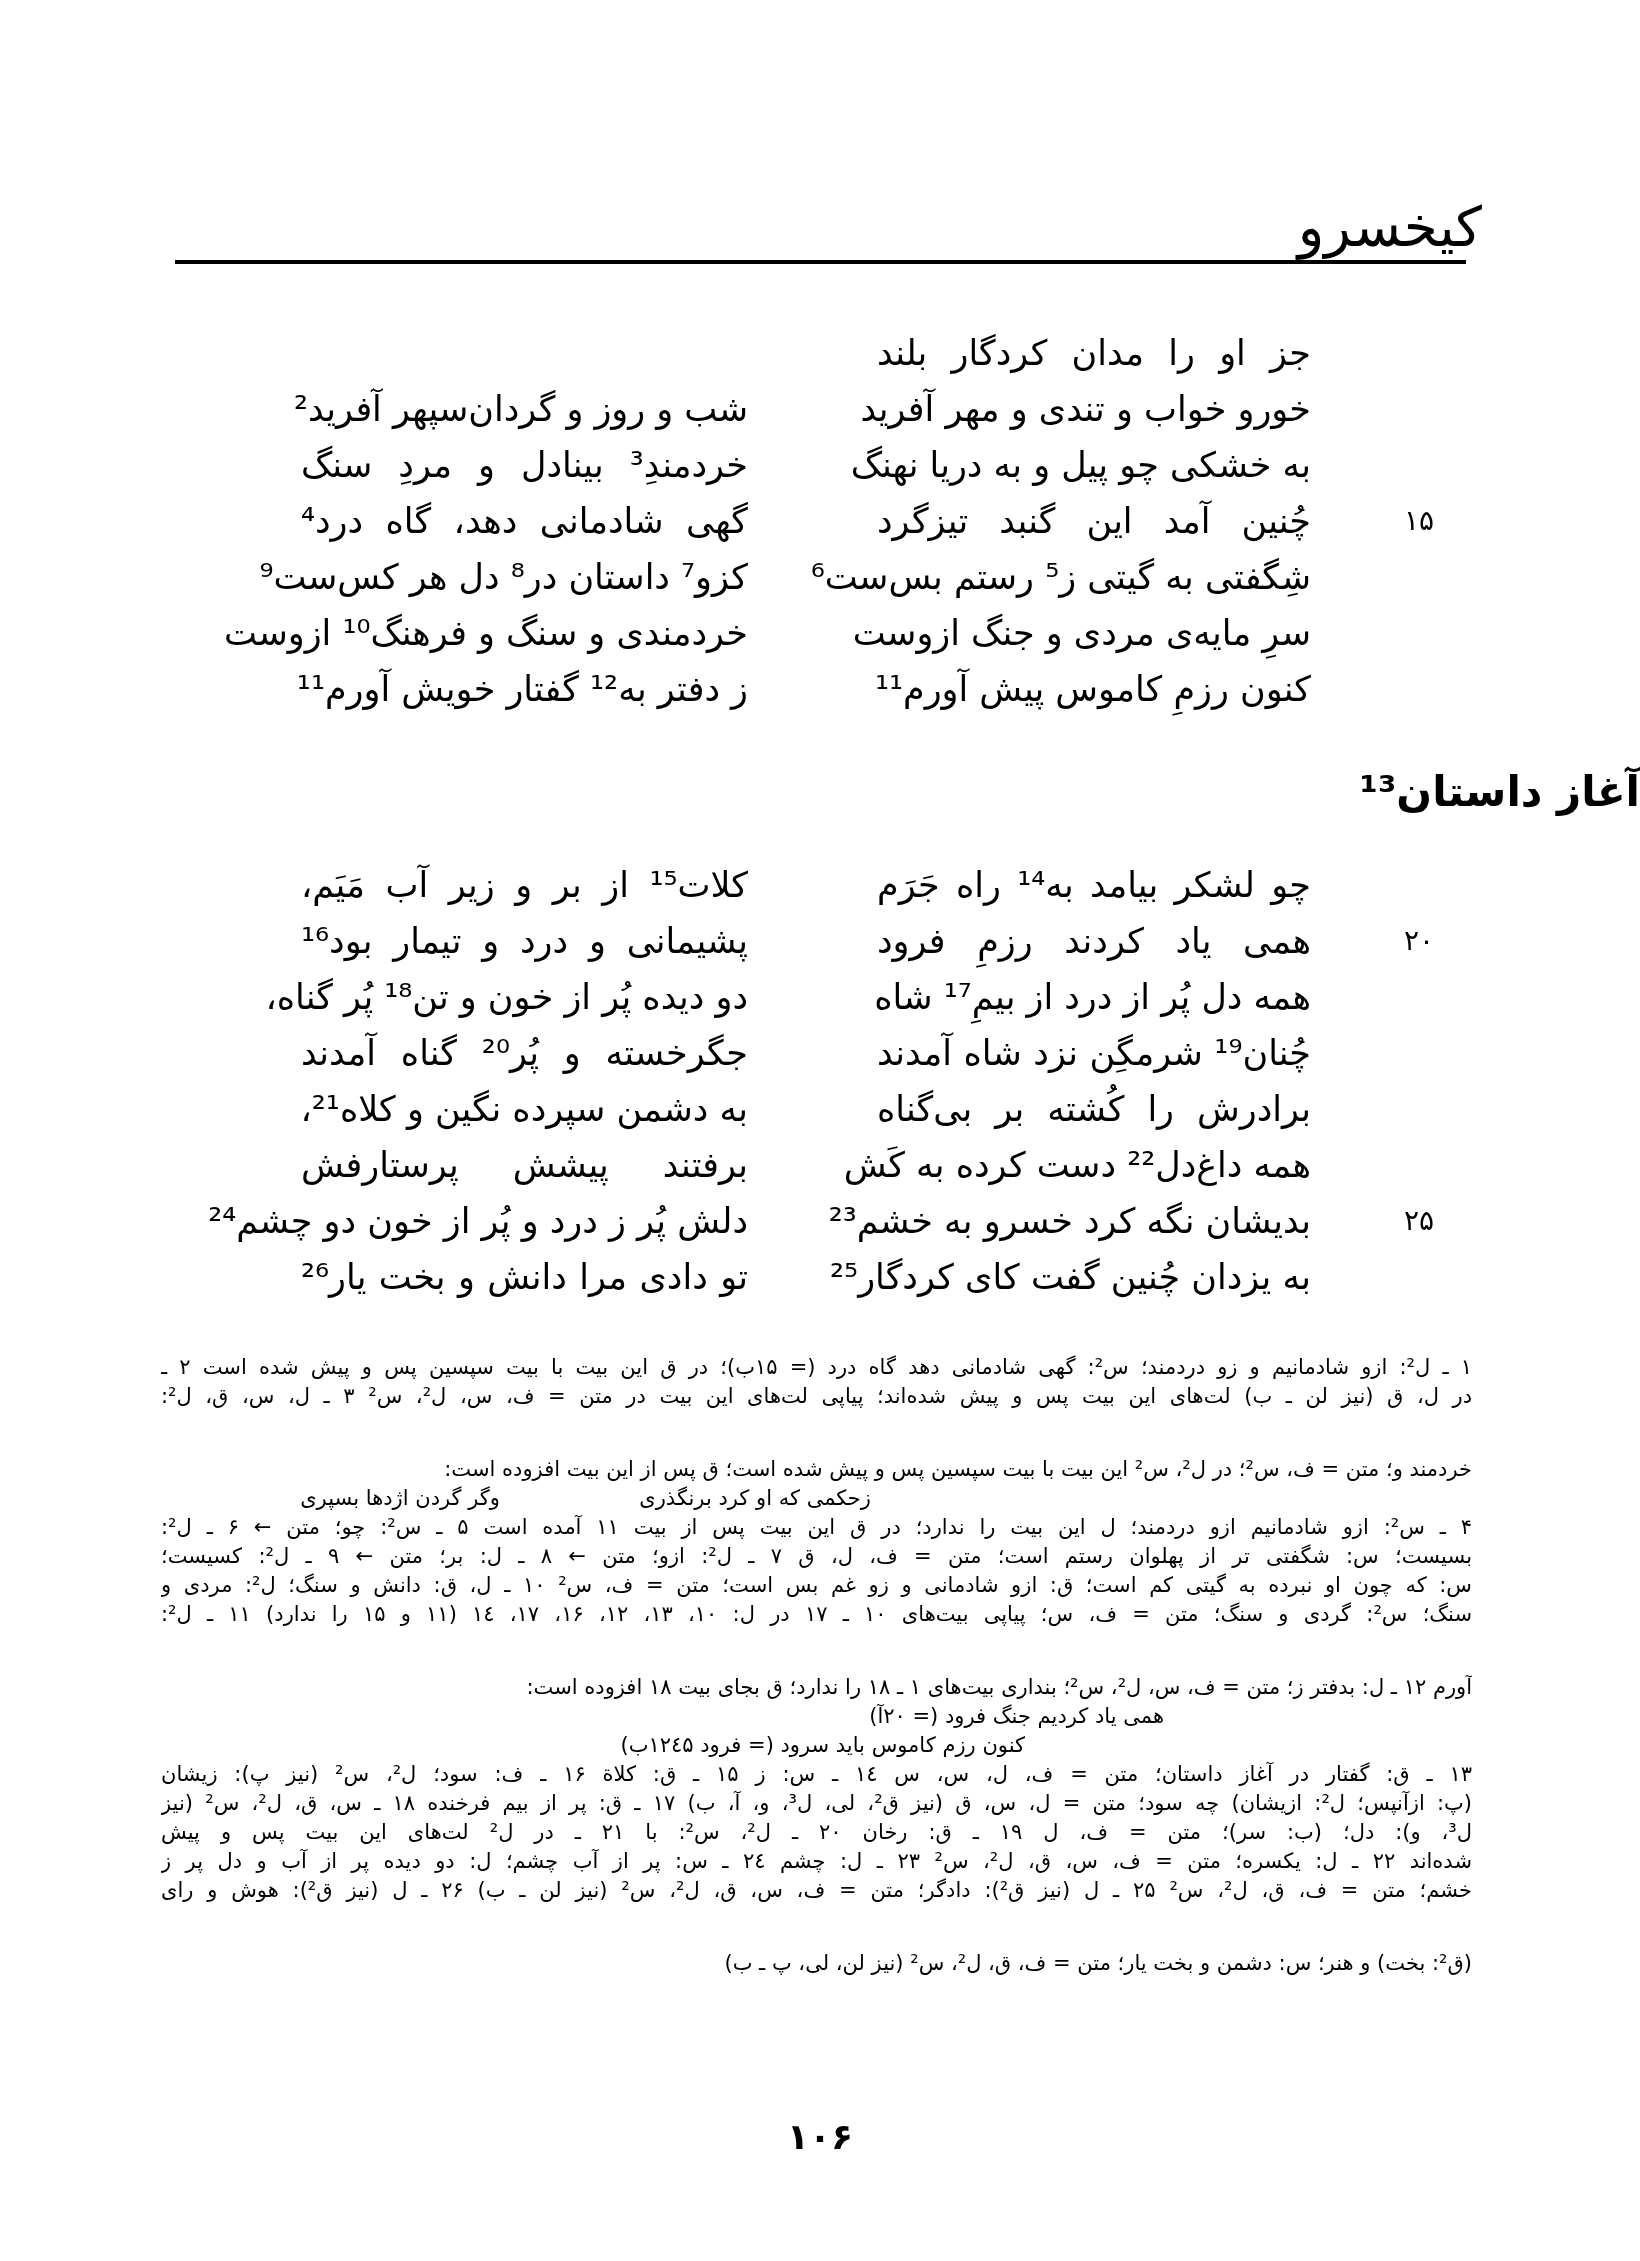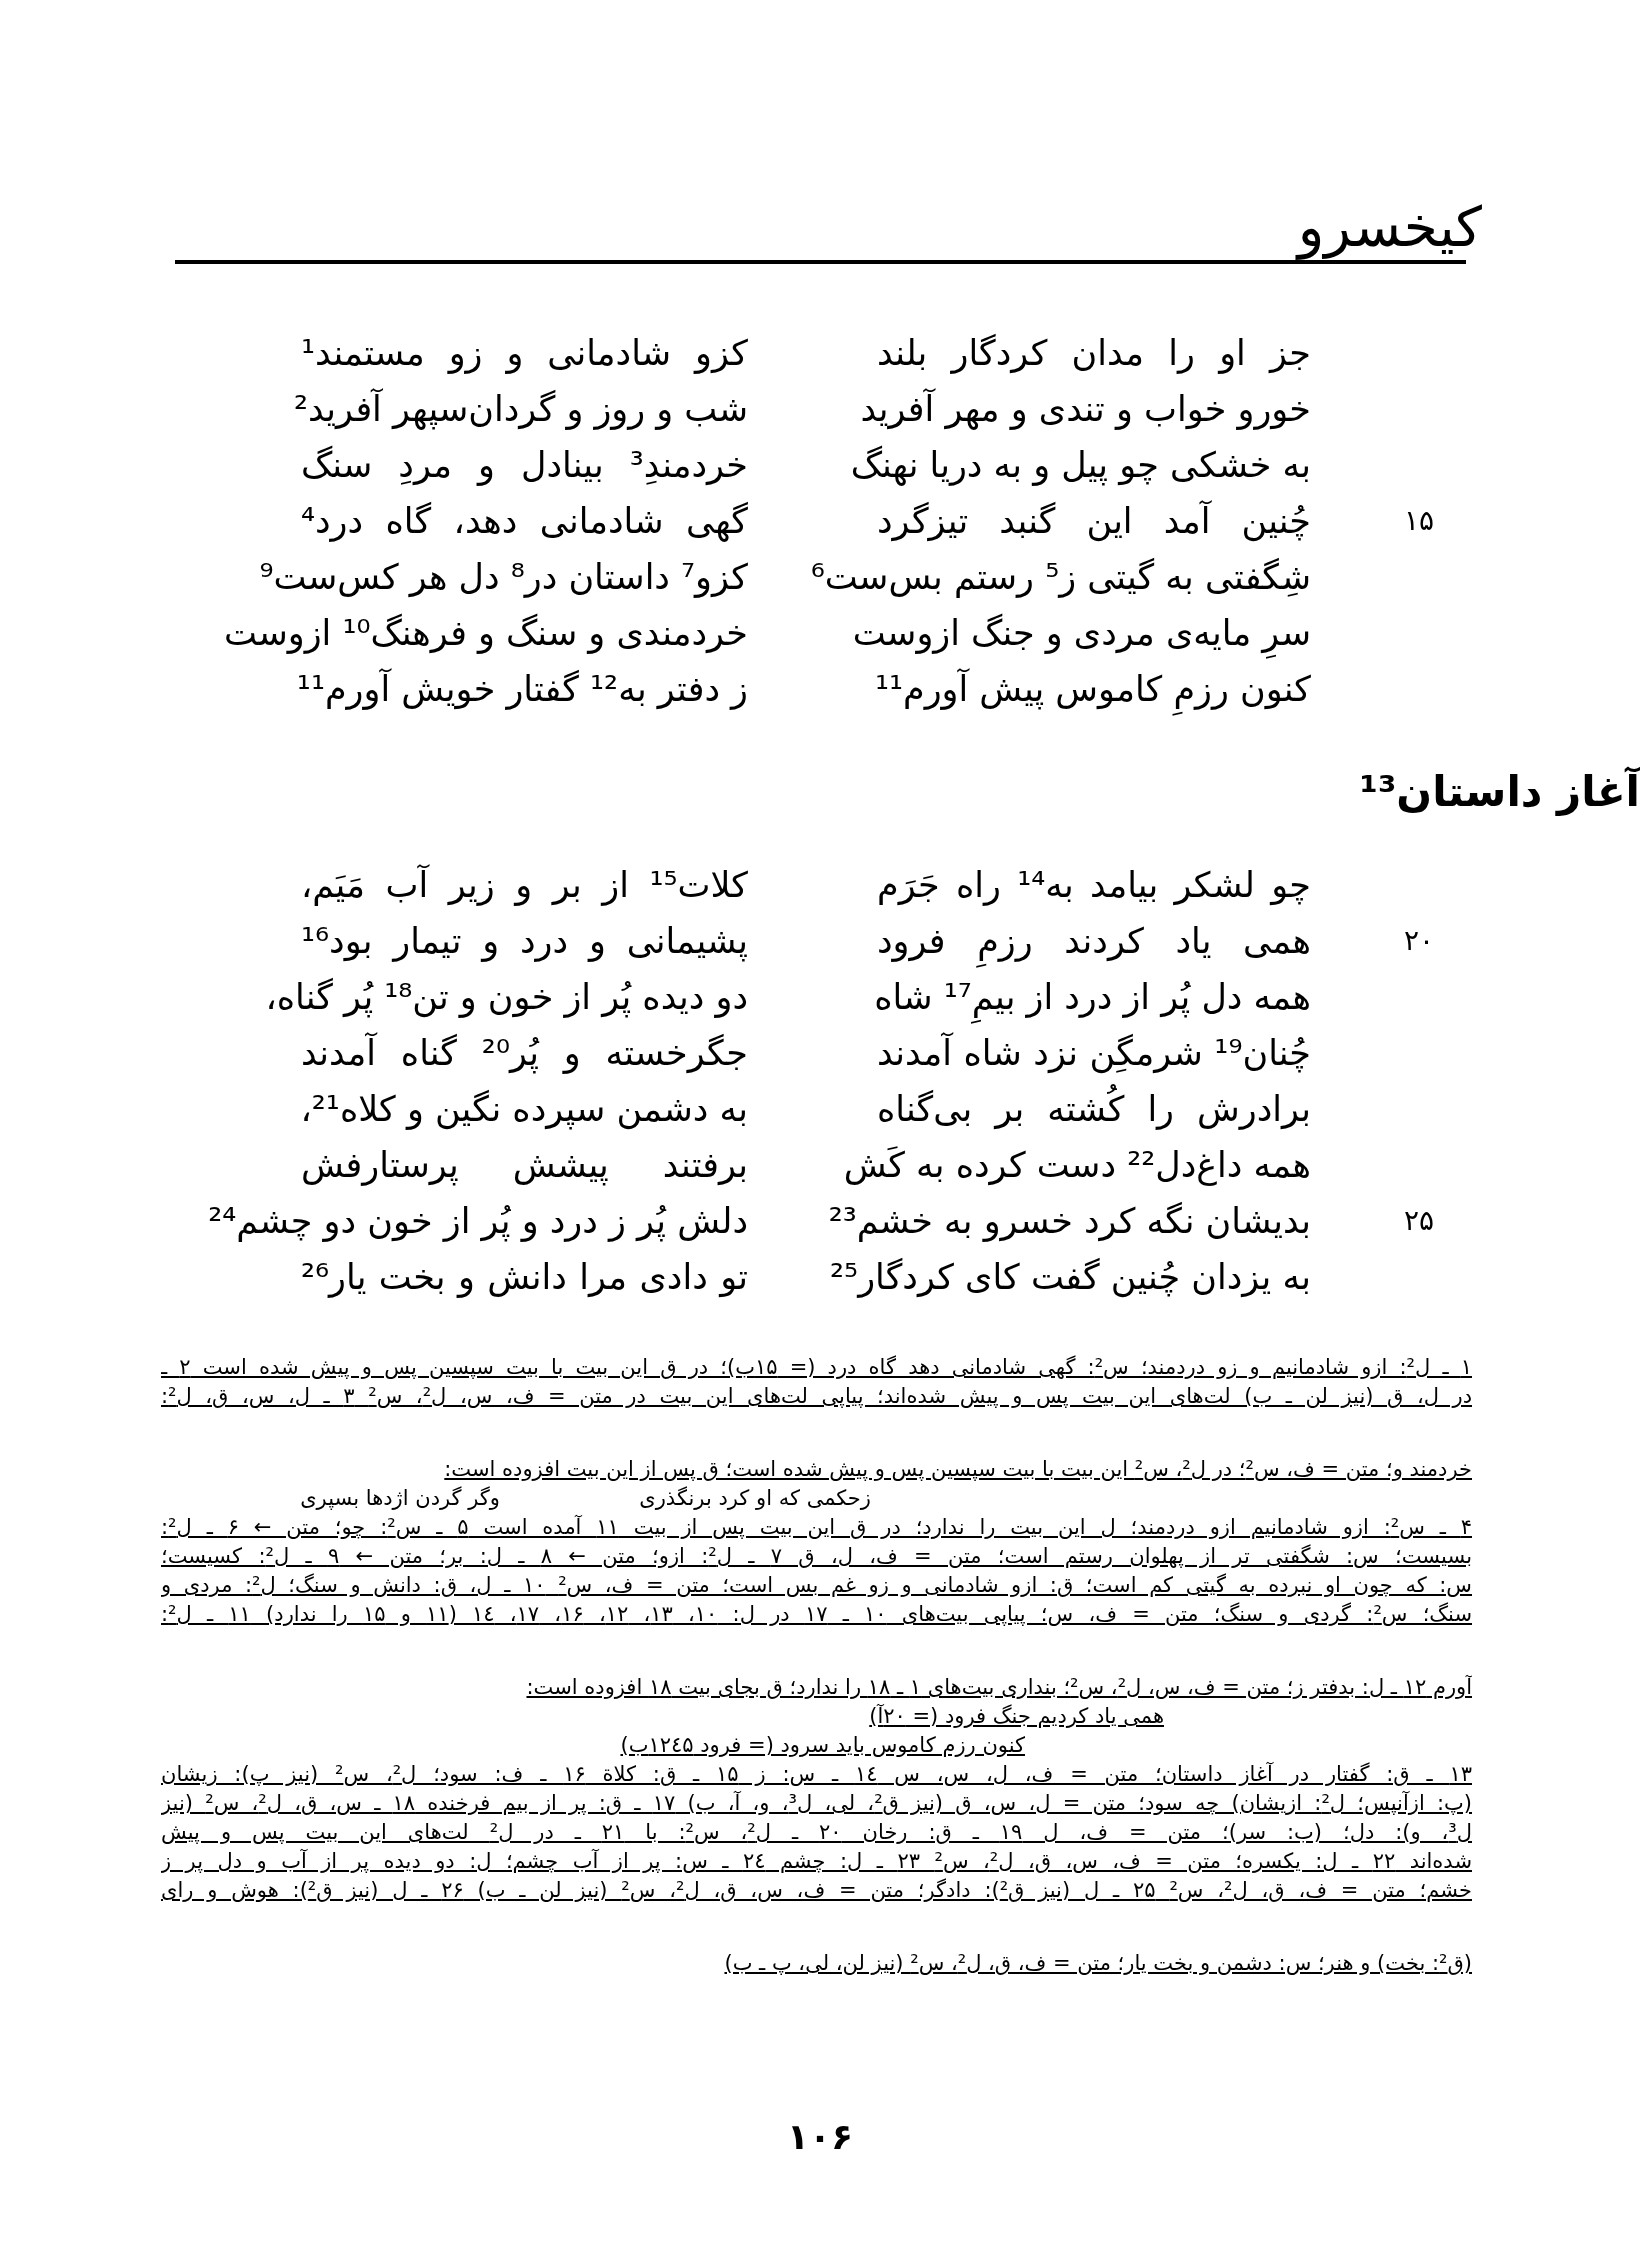--- a/index.html
+++ b/index.html
@@ -28,21 +28,21 @@
       position: absolute; top: 0; right: 200px; width: 42px; font-size: 28px; line-height: 56px;
       text-align: center; font-family: "DejaVu Sans", sans-serif; margin-left: 12px;
     }
     .section-heading {
       position: absolute; top: 764px; left: 0; width: 1640px; text-align: right;
       font-size: 42px; line-height: 56px; font-weight: bold; direction: rtl;
       font-family: "DejaVu Sans", sans-serif;
     }
     .footnotes {
       position: absolute; top: 1353px; left: 161px; width: 1311px; direction: rtl;
-      font-family: "DejaVu Sans", sans-serif; font-size: 21px; line-height: 29px; text-decoration: underline;
+      font-family: "DejaVu Sans", sans-serif; font-size: 21px; line-height: 29px;
     }
     .fn-line { white-space: nowrap; text-align: justify; text-align-last: justify; height: 29px; overflow: hidden; }
     .fn-line.short { text-align-last: right; margin-top: 44px; }
     .fn-verse { height: 29px; position: relative; }
     .fn-verse span { position: absolute; top: 0; white-space: nowrap; }
     .fn-verse .a { right: 601px; }
     .fn-verse .b { right: 972px; }
     .fn-verse-c { height: 29px; padding-right: 308px; white-space: nowrap; }
     .fn-verse-d { height: 29px; padding-right: 447px; white-space: nowrap; text-align: right; }
     .page-number {
@@ -53,21 +53,20 @@
 </head>
 <body>
 
 <div class="running-title">کیخسرو</div>
 <div class="header-rule"></div>
 
 <div class="verse-block" style="top:325px;">
   <div class="verse-row" style="top:0px;">
     <span class="line-no"></span>
     <span class="hemi hemi-1">جز او را مدان کردگار بلند</span>
-    <span class="hemi hemi-2">کزو شادمانی و زو مستمند¹</span>
   </div>
   <div class="verse-row" style="top:56px;">
     <span class="line-no"></span>
     <span class="hemi hemi-1">خورو خواب و تندی و مهر آفرید</span>
     <span class="hemi hemi-2">شب و روز و گردان‌سپهر آفرید²</span>
   </div>
   <div class="verse-row" style="top:112px;">
     <span class="line-no"></span>
     <span class="hemi hemi-1">به خشکی چو پیل و به دریا نهنگ</span>
     <span class="hemi hemi-2">خردمندِ³ بینادل و مردِ سنگ</span>

